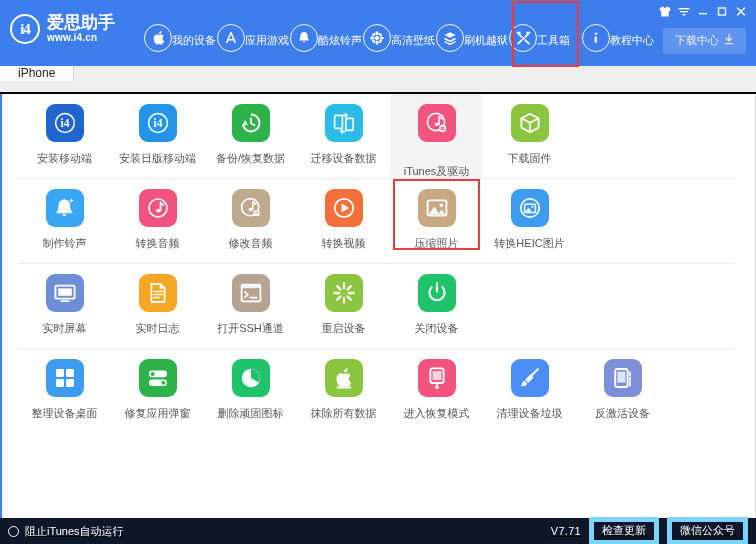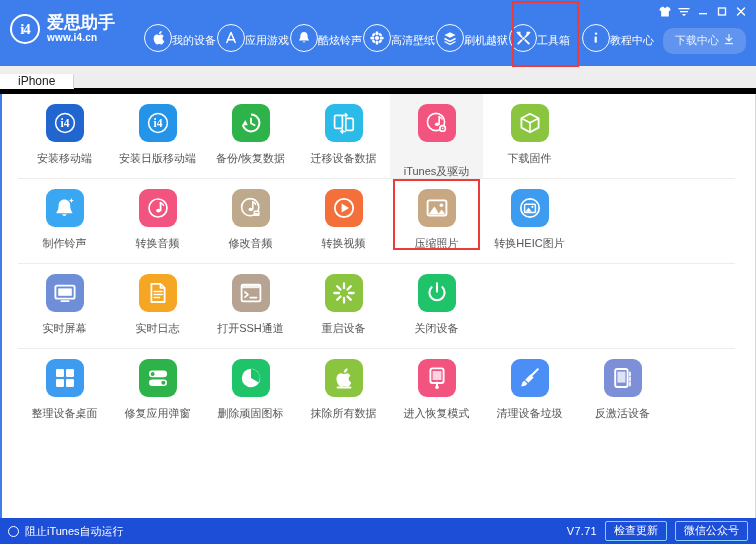--- a/index.html
+++ b/index.html
@@ -120,35 +120,35 @@
   }
   .win-btn svg { display: block; }
 
   .download-center {
     position: absolute;
     top: 28px; right: 10px;
     background: #6094ef;
     color: #eaf1fd;
     font-size: 11px;
     padding: 5px 12px 6px 12px;
-    border-radius: 10px;
+    border-radius: 2px;
     display: flex;
     align-items: center;
     gap: 5px;
     cursor: pointer;
     white-space: nowrap;
   }
 
   
   .tabstrip {
     height: 28px;
     background: #eeeeee;
-    border-bottom: 6px solid #000000;
-    display: flex;
-    align-items: flex-end;
+    border-bottom: 2px solid #000000;
+    display: flex;
+    align-items: flex-start;
     box-sizing: border-box;
   }
   .tab {
     padding: 0 18px;
     display: flex; align-items: center;
     font-size: 12px;
     color: #333333;
     background: #eeeeee;
     border-right: 1px solid #d2d2d2;
     cursor: pointer;
@@ -219,25 +219,26 @@
     color: #555555;
     white-space: nowrap;
     text-align: center;
   }
 
   
   .statusbar {
     position: absolute;
     left: 0; right: 0; bottom: 0;
     height: 26px;
-    background: #1d4ed8;
+    background: #0f172a;
     display: flex;
     align-items: center;
     padding: 0 8px;
     box-sizing: border-box;
+    text-decoration: underline;
   }
   .status-left {
     display: flex;
     align-items: center;
     gap: 6px;
     color: #ffffff;
     font-size: 11px;
     cursor: pointer;
   }
   .radio-ring {
@@ -251,21 +252,21 @@
     display: flex;
     align-items: center;
     gap: 8px;
   }
   .version {
     color: #ffffff;
     font-size: 11px;
     letter-spacing: 0.3px;
   }
   .ghost-btn {
-    border: 1px solid #7dd3fc;
+    border: 5px solid #7dd3fc;
     color: #ffffff;
     font-size: 11px;
     padding: 2px 8px 3px 8px;
     border-radius: 2px;
     background: transparent;
     cursor: pointer;
     white-space: nowrap;
     line-height: 1.25;
   }
 </style>

